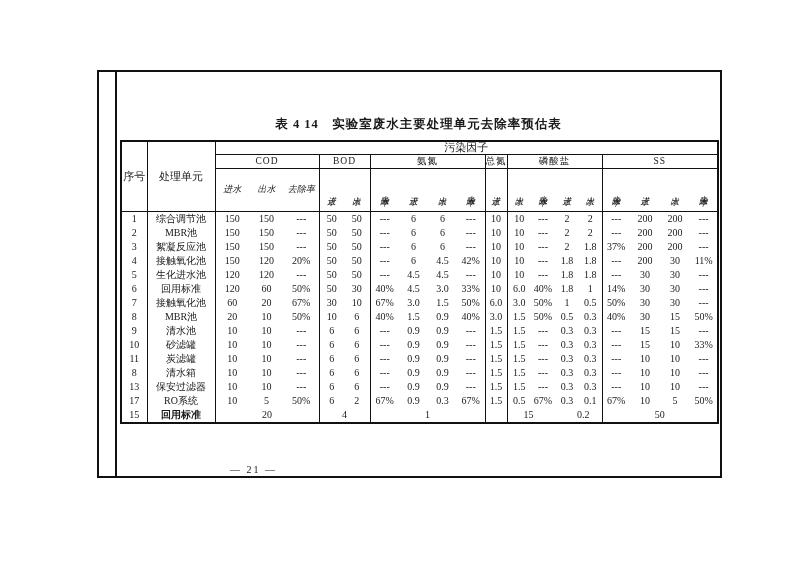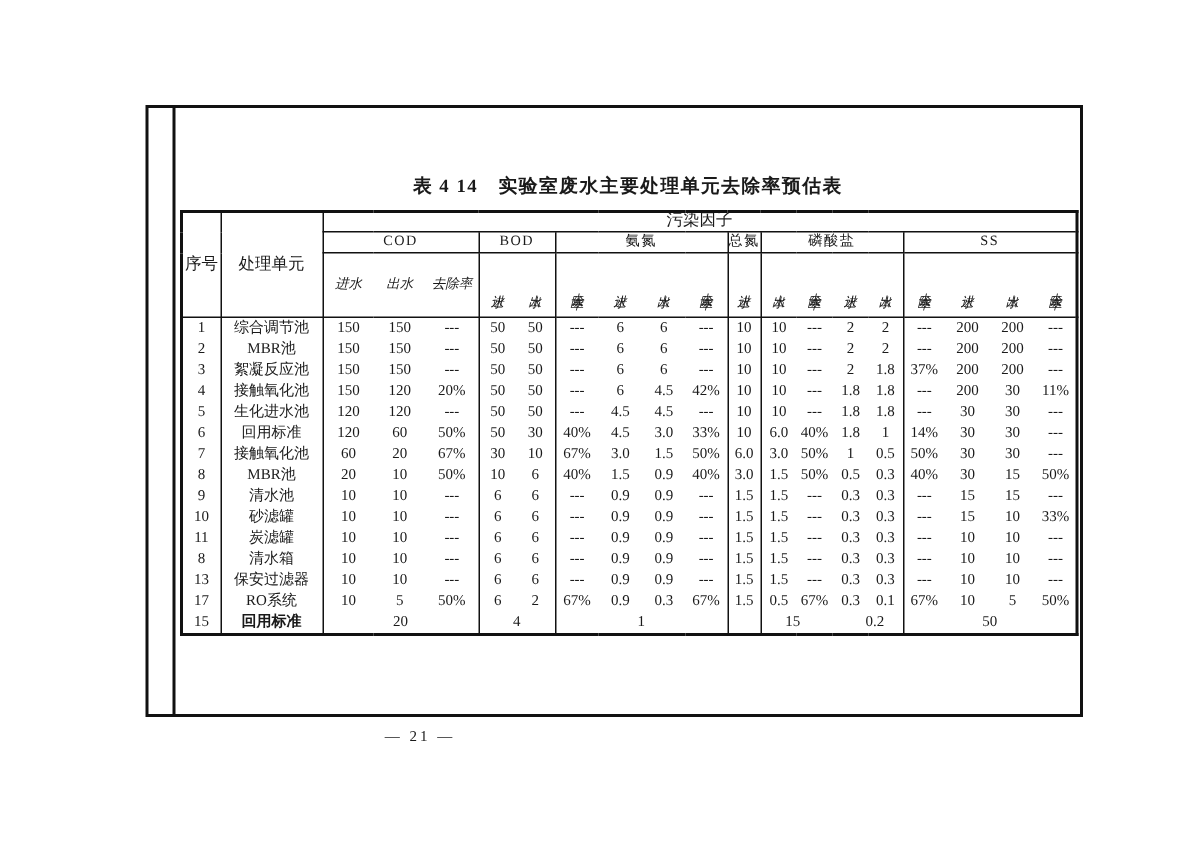--- a/index.html
+++ b/index.html
@@ -38,22 +38,22 @@
   td.br{border-right:1px solid #111;}
   td.bb{border-bottom:1px solid #111;}
   .vt{
     writing-mode:vertical-rl;text-orientation:upright;
     font-size:8.5px;line-height:1;display:inline-block;letter-spacing:1px;
   }
   td.unitcell{font-size:10px;}
   td.boldcell{font-weight:bold;}
   .dual{display:flex;justify-content:space-between;padding:0 12px 0 16px;}
   .page-num{
-    position:absolute;left:230px;top:486px;width:100px;
-    text-align:center;font-size:10px;letter-spacing:2px;white-space:nowrap;
+    position:absolute;left:230px;top:464px;width:100px;
+    text-align:left;font-size:10px;letter-spacing:2px;white-space:nowrap;
   }
 </style>
 </head>
 <body>
 
 <div class="scan-frame">
   <div class="binding-line"></div>
 </div>
 
 <div class="doc-title">表 4 14　实验室废水主要处理单元去除率预估表</div>

